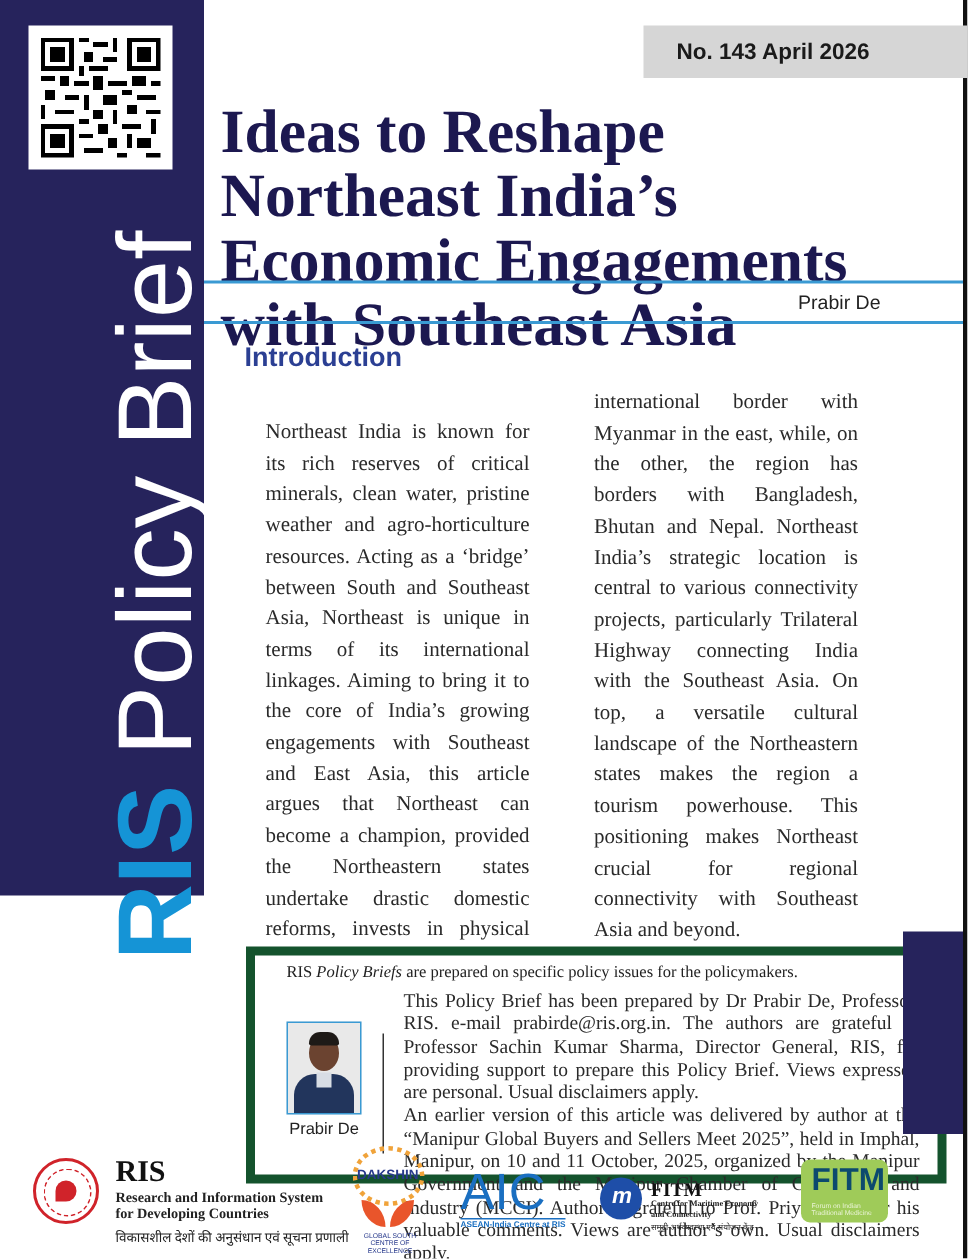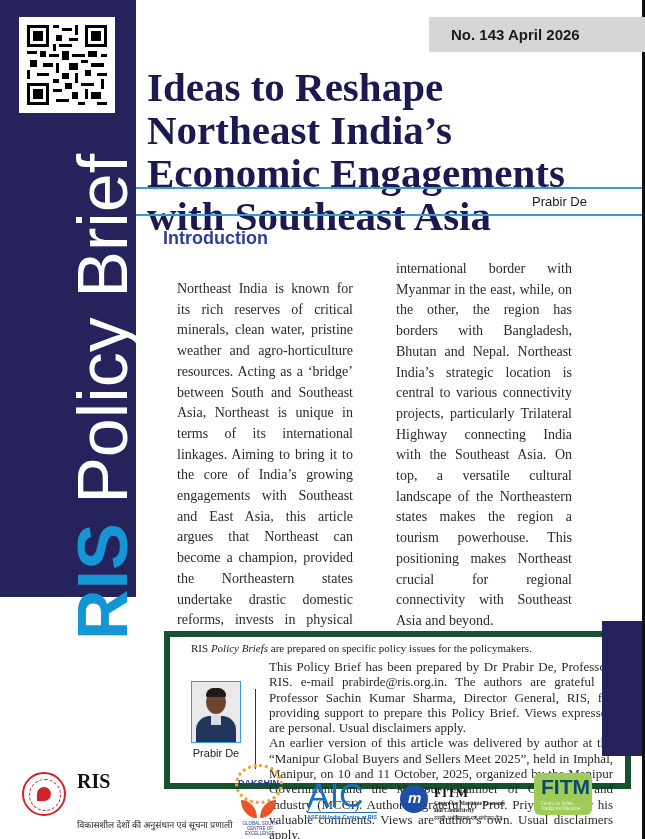--- a/index.html
+++ b/index.html
@@ -179,20 +179,24 @@
     <p>This Policy Brief has been prepared by Dr Prabir De, Professor, RIS. e-mail prabirde@ris.org.in. The authors are grateful to Professor Sachin Kumar Sharma, Director General, RIS, for providing support to prepare this Policy Brief. Views expressed are personal. Usual disclaimers apply.</p>
     <p>An earlier version of this article was delivered by author at the “Manipur Global Buyers and Sellers Meet 2025”, held in Imphal, Manipur, on 10 and 11 October, 2025, organized by the Manipur Government and the Manipur Chamber of Commerce and Industry (MCCI). Author is grateful to Prof. Priyoranjan for his valuable comments. Views are author’s own. Usual disclaimers apply.</p>
   </div>
 </section>
 
 <div class="side-block"></div>
 
 <footer class="logos">
   <div class="logo ris-emblem"></div>
   <div class="logo ris-name">RIS</div>
+  <div class="logo ris-full">
+    <div>Research and Information System</div>
+    <div>for Developing Countries</div>
+  </div>
   <div class="logo ris-hindi">विकासशील देशों की अनुसंधान एवं सूचना प्रणाली</div>
 
   <div class="logo dakshin">
     <div class="ring"></div>
     <div class="word">DAKSHIN</div>
     <div class="leafl"></div>
     <div class="leafr"></div>
     <div class="sub">GLOBAL SOUTH CENTRE OF EXCELLENCE</div>
   </div>
 

